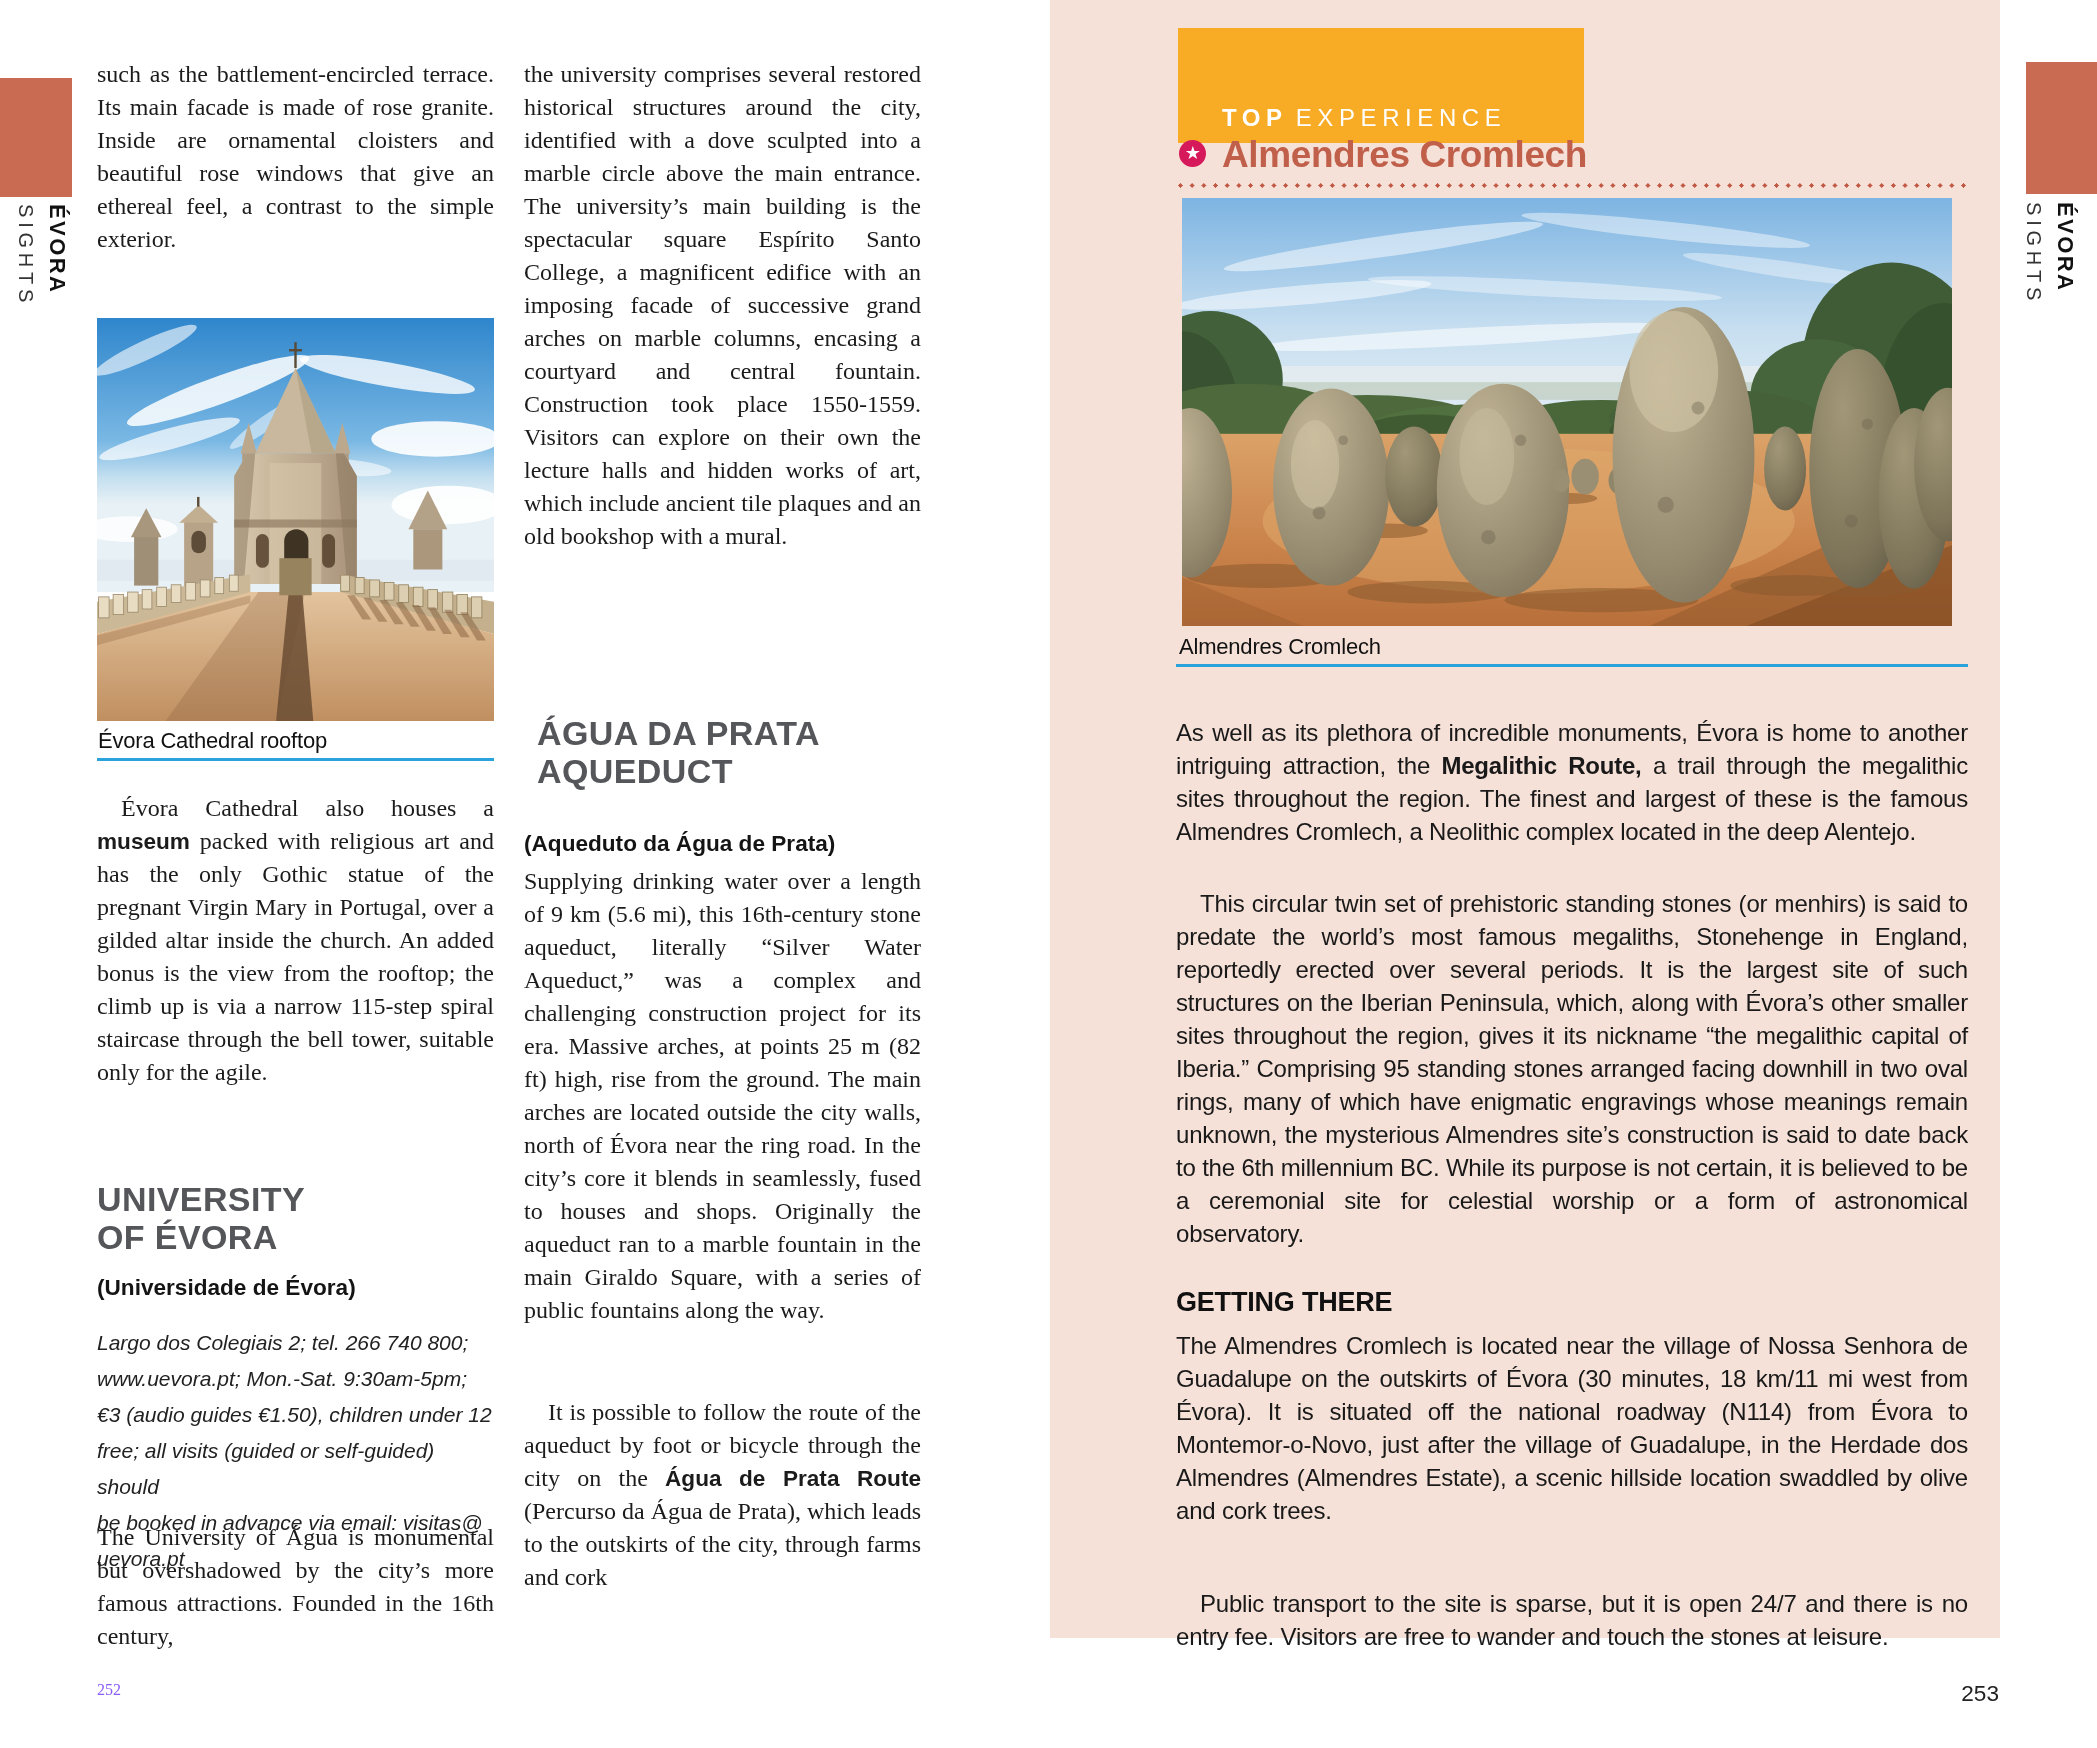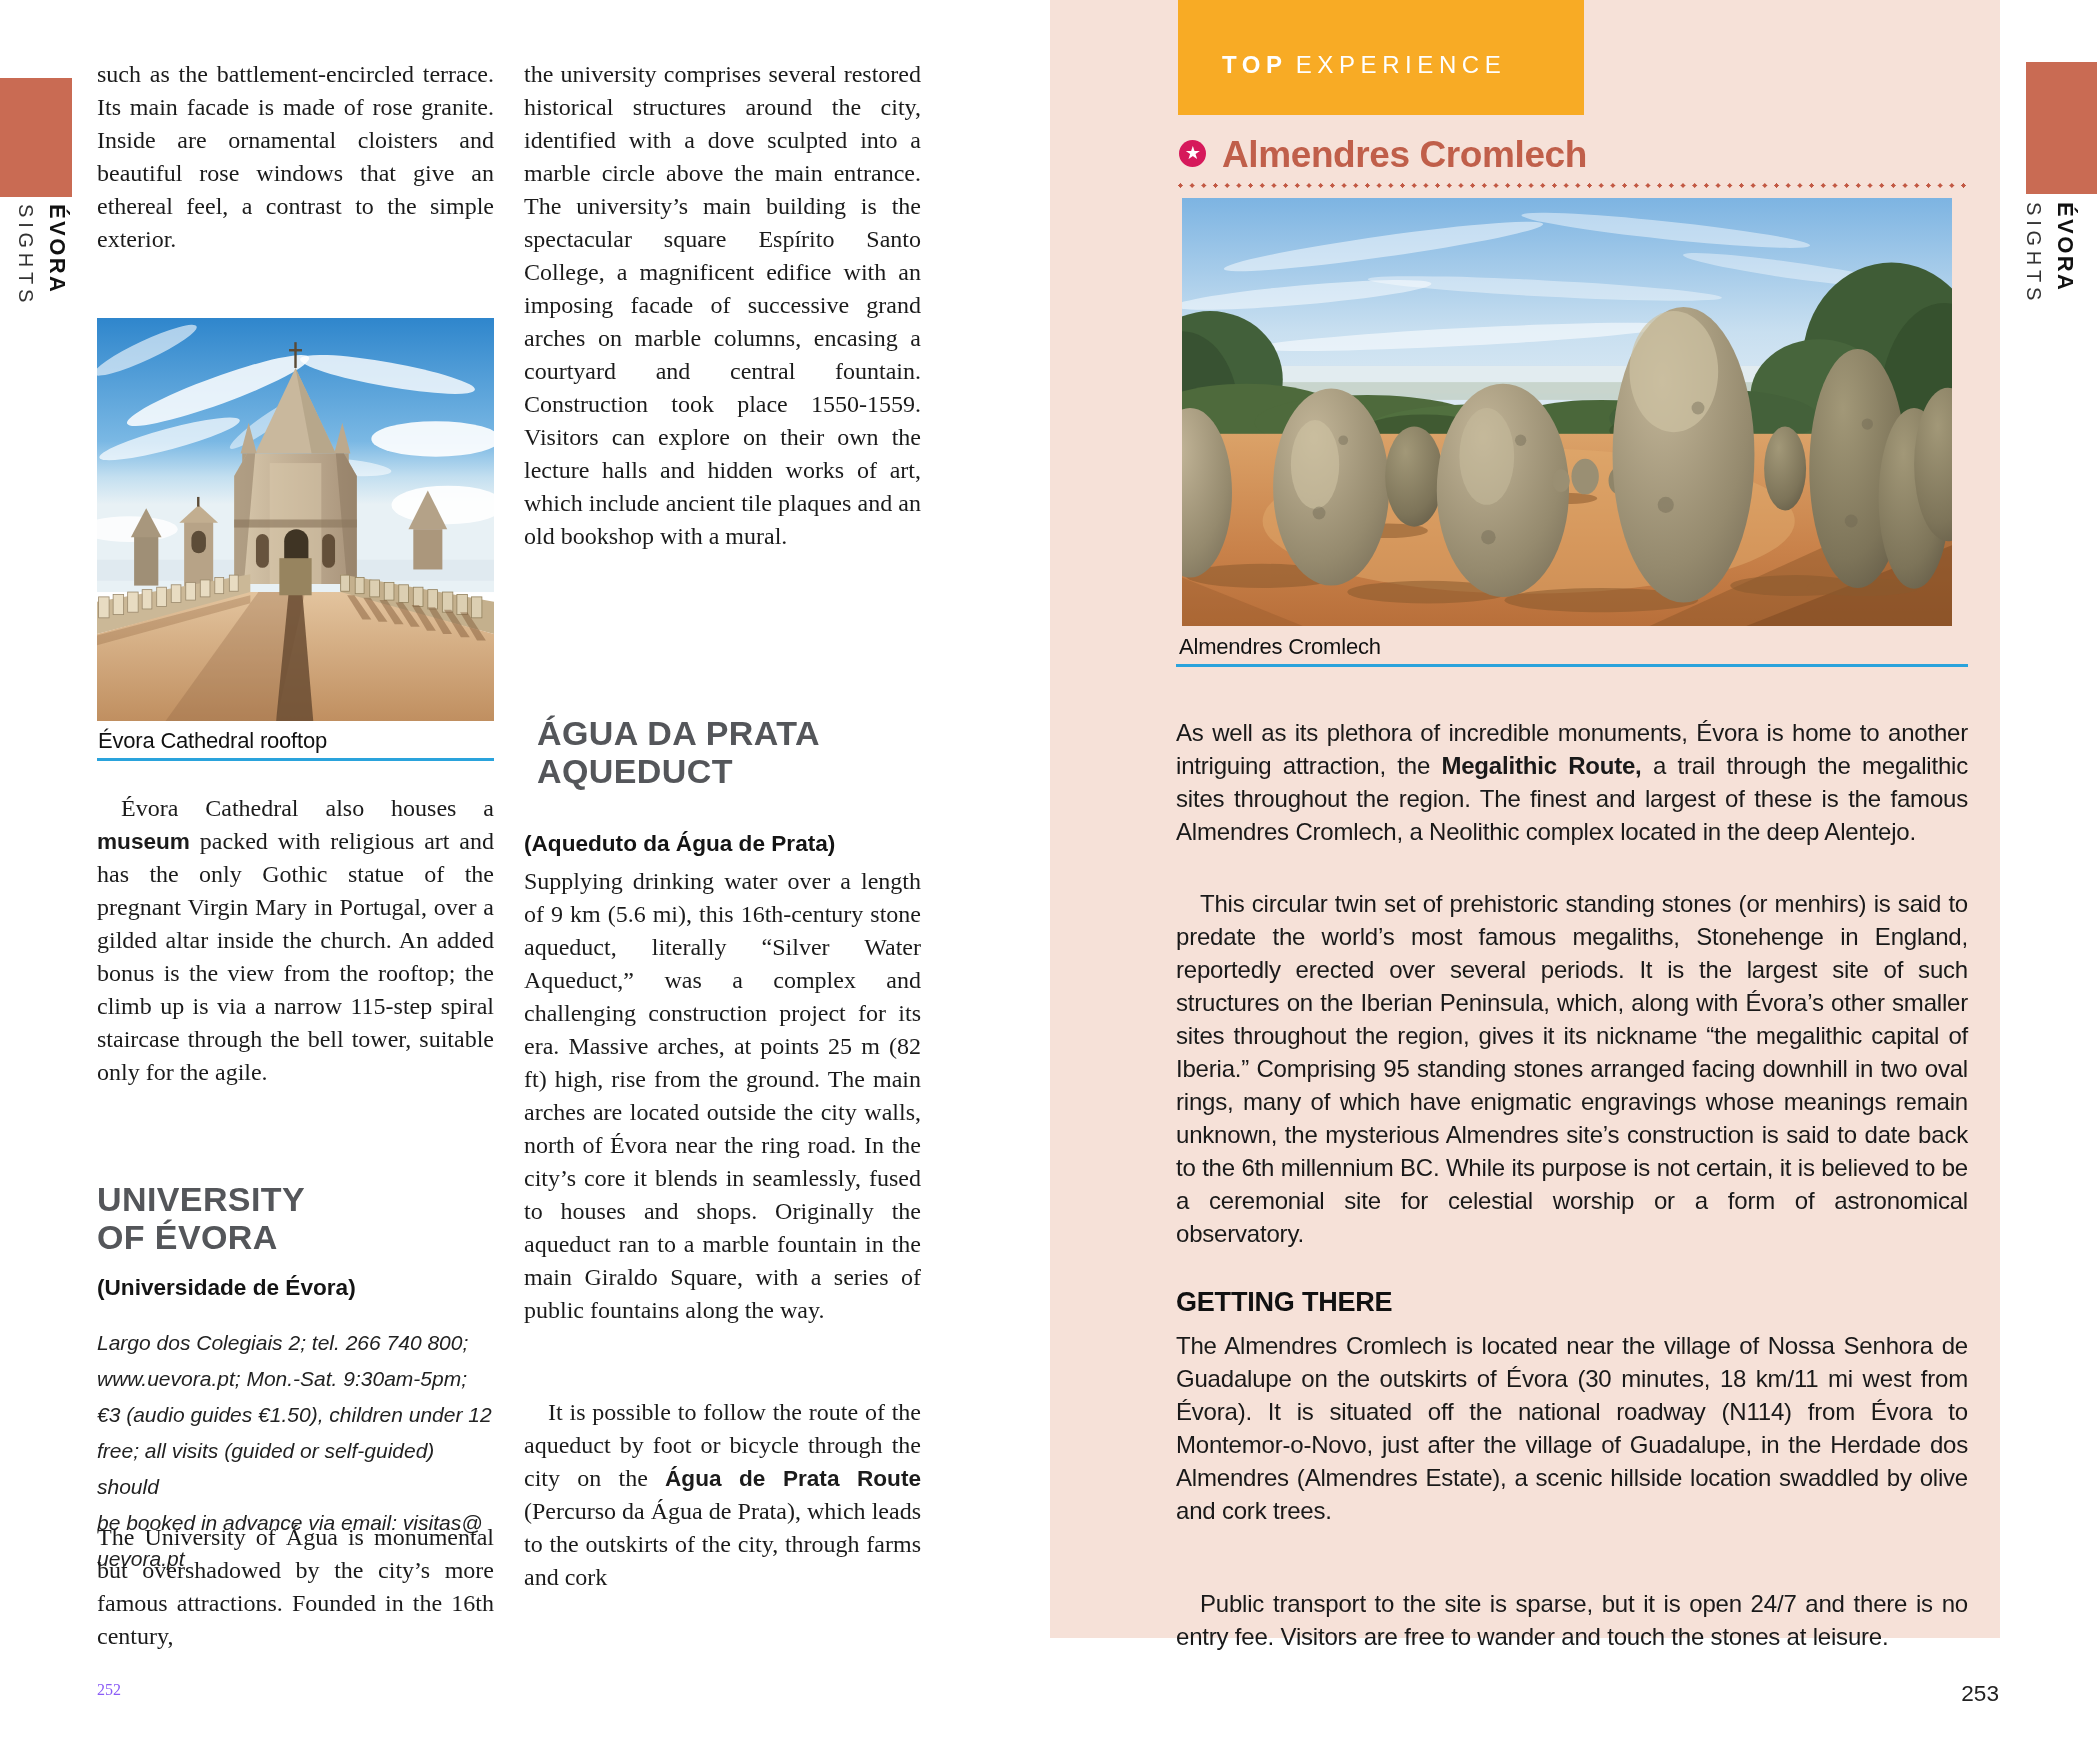--- a/index.html
+++ b/index.html
@@ -25,21 +25,21 @@
 
   
   .tab-block{background:#c96b53;}
   .tab-text{display:flex;flex-direction:row;gap:7.3px;}
   .tab-text span{writing-mode:vertical-rl;}
   .tab-region{font-weight:700;font-size:22px;letter-spacing:2.4px;color:#111;}
   .tab-section{font-weight:400;font-size:20px;letter-spacing:4.8px;color:#333;}
 
   
   .pink-panel{background:#f6e1d8;}
-  .badge{background:#f8ab25;display:flex;align-items:flex-end;padding:0 0 36px 44px;box-sizing:border-box;}
+  .badge{background:#f8ab25;display:flex;align-items:flex-end;padding:0 0 11px 44px;box-sizing:border-box;margin-top:28px;}
   .badge span{color:#fff;font-size:24px;letter-spacing:5.6px;}
   .badge .b-top{font-weight:700;margin-right:8px;}
   .star-circle{width:27.4px;height:27.4px;border-radius:50%;background:#d6195b;display:flex;
          align-items:center;justify-content:center;}
   .star-circle .glyph{color:#fff;font-size:18px;line-height:1;transform:translateY(-0.8px);}
   .rp-title{font-weight:700;font-size:37px;color:#c05f4a;letter-spacing:-0.4px;}
   .dotted-rule{height:4.8px;background:radial-gradient(circle 2.1px at 2.4px 2.4px,#c25944 95%,transparent);
          background-size:11.7px 4.8px;background-repeat:repeat-x;}
   .sans-body{font-size:24px;line-height:33px;color:#191919;text-align:justify;letter-spacing:-0.2px;}
   .gt-heading{font-weight:700;font-size:27px;color:#111;letter-spacing:-0.2px;}

